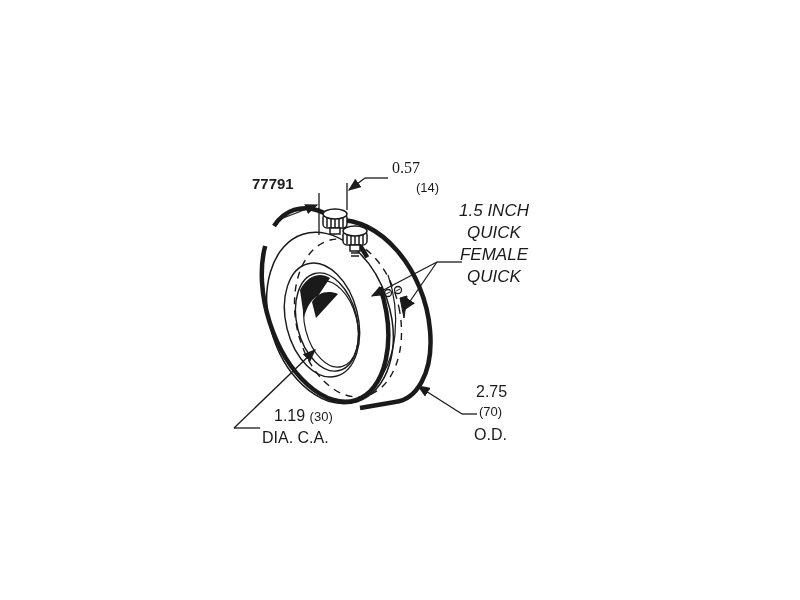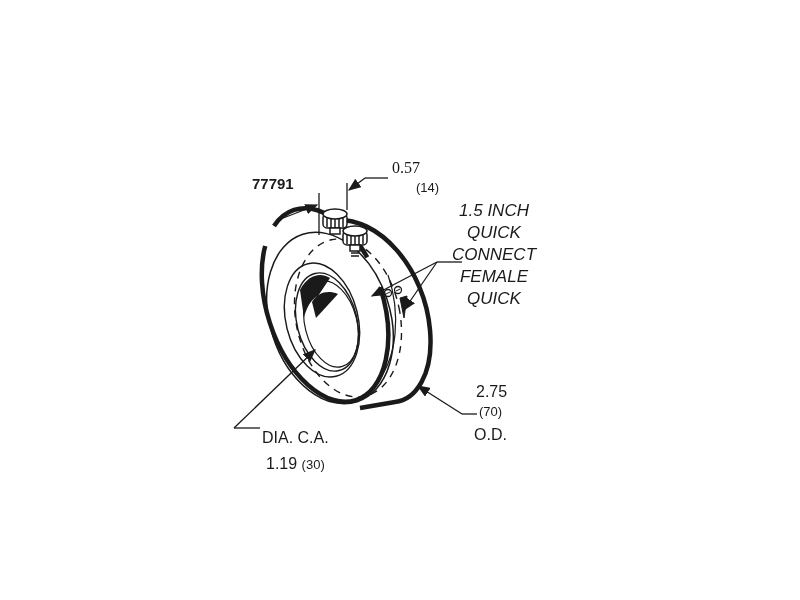--- a/index.html
+++ b/index.html
@@ -4,21 +4,21 @@
   <style>
     html, body { margin: 0; padding: 0; background: #ffffff; }
     body { width: 800px; height: 600px; position: relative; overflow: hidden; font-family: "Liberation Sans", sans-serif; color: #1a1a1a; }
     .canvas { position: absolute; left: 0; top: 0; width: 800px; height: 600px; }
     .lbl { position: absolute; white-space: nowrap; line-height: 1; color: #1a1a1a; }
     .part { left: 252px; top: 176px; font-size: 15px; font-weight: bold; }
     .dim-top-val { left: 392px; top: 160px; font-size: 16px; font-family: Liberation Serif, serif; }
     .dim-top-mm { left: 396px; top: 181px; font-size: 13px; margin-left: 20px; }
     .callout { left: 444px; top: 200px; width: 100px; font-size: 17px; text-align: center; line-height: 22px; }
     .callout span { display: block; font-style: italic; }
-    .dia-val { left: 266px; top: 408px; font-size: 16px; margin-top: 48px; }
+    .dia-val { left: 274px; top: 408px; font-size: 16px; }
     .dia-val .mm { font-size: 13px; }
     .dia-lbl { left: 262px; top: 430px; font-size: 16px; }
     .od-val { left: 476px; top: 384px; font-size: 16px; }
     .od-mm { left: 479px; top: 405px; font-size: 13px; }
     .od-lbl { left: 474px; top: 427px; font-size: 16px; }
   </style>
 </head>
 <body>
 
 <div class="canvas">
@@ -102,21 +102,20 @@
     </g>
   </svg>
 
   <div class="lbl part">77791</div>
   <div class="lbl dim-top-val">0.57</div>
   <div class="lbl dim-top-mm">(14)</div>
 
   <div class="lbl callout">
     <span>1.5 INCH</span>
     <span>QUICK</span>
-    <span>CONNECT</span>
     <span>FEMALE</span>
     <span>QUICK</span>
   </div>
 
   <div class="lbl dia-val">
     <span>1.19</span>
     <span class="mm">(30)</span>
   </div>
   <div class="lbl dia-lbl">DIA. C.A.</div>
 

